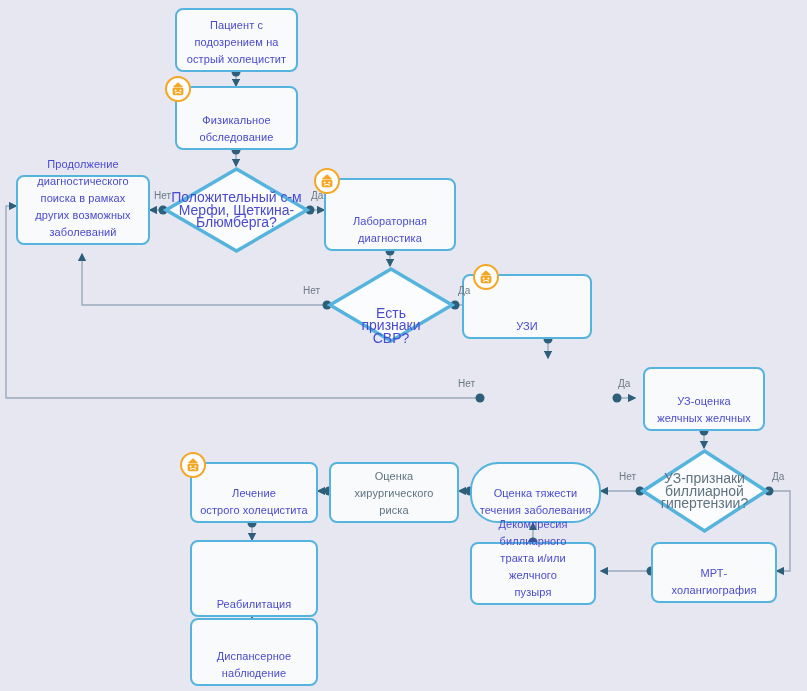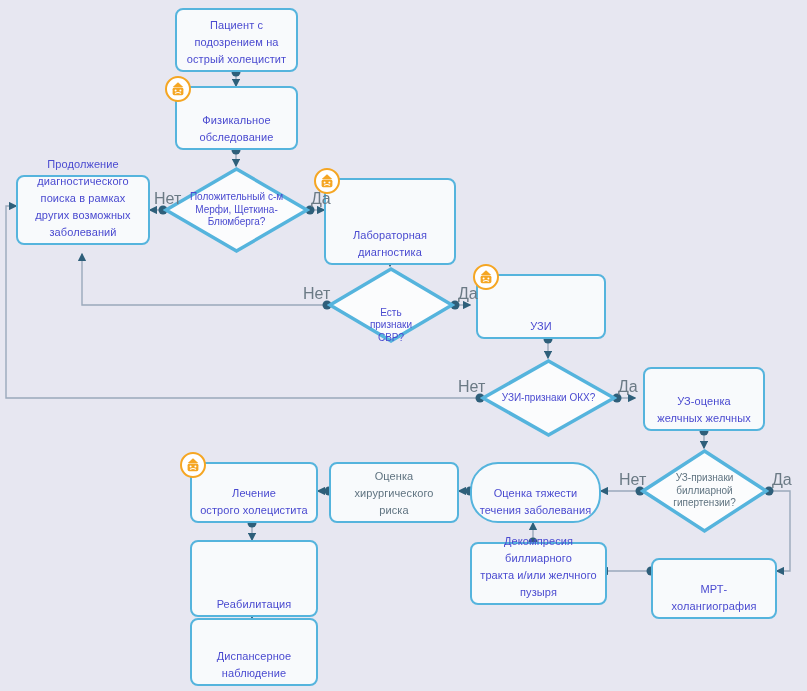--- a/index.html
+++ b/index.html
@@ -50,31 +50,31 @@
   }
   .diamond svg {
     position: absolute;
     left: 0; top: 0;
     width: 100%; height: 100%;
   }
   .diamond .node-text {
     position: relative;
     text-align: center;
     color: #4a4ad0;
-    font-size: 10px;
+    font-size: 14px;
     line-height: 12.5px;
     white-space: pre-line;
     padding: 0 6px;
     z-index: 2;
   }
   .diamond.muted .node-text { color: #5f7380; }
 
   .edge-label {
     position: absolute;
-    font-size: 16px;
+    font-size: 10px;
     color: #6b7a85;
     z-index: 4;
     white-space: nowrap;
   }
 
   .badge {
     position: absolute;
     width: 26px;
     height: 26px;
     border-radius: 50%;
@@ -174,26 +174,26 @@
   </div>
 
   <div class="node" style="left:16px; top:175px; width:134px; height:70px;">
     <span class="node-text">Продолжение
 диагностического
 поиска в рамках
 других возможных
 заболеваний</span>
   </div>
 
-  <div class="node" style="left:324px; top:178px; width:132px; height:87px;">
+  <div class="node" style="left:324px; top:178px; width:132px; height:73px;">
     <span class="node-text">Лабораторная
 диагностика</span>
   </div>
 
-  <div class="node" style="left:476px; top:274px; width:130px; height:65px;">
+  <div class="node" style="left:462px; top:274px; width:130px; height:65px;">
     <span class="node-text">УЗИ</span>
   </div>
 
   <div class="node" style="left:643px; top:367px; width:122px; height:64px;">
     <span class="node-text">УЗ-оценка
 желчных желчных</span>
   </div>
 
   <div class="node" style="left:190px; top:462px; width:128px; height:61px;">
     <span class="node-text">Лечение
@@ -208,28 +208,28 @@
 
   <div class="node" style="left:470px; top:462px; width:131px; height:61px;border-radius:28px;">
     <span class="node-text">Оценка тяжести
 течения заболевания</span>
   </div>
 
   <div class="node" style="left:190px; top:540px; width:128px; height:77px;">
     <span class="node-text">Реабилитация</span>
   </div>
 
-  <div class="node" style="left:470px; top:542px; width:137px; height:63px;">
+  <div class="node" style="left:470px; top:542px; width:126px; height:63px;">
     <span class="node-text">Декомпресия
 биллиарного
 тракта и/или желчного
 пузыря</span>
   </div>
 
-  <div class="node" style="left:651px; top:558px; width:126px; height:61px;">
+  <div class="node" style="left:651px; top:542px; width:126px; height:61px;">
     <span class="node-text">МРТ-холангиография</span>
   </div>
 
   <div class="node" style="left:190px; top:618px; width:128px; height:68px;">
     <span class="node-text">Диспансерное
 наблюдение</span>
   </div>
 
   <div class="diamond" style="left:163px; top:166px; width:147px; height:88px;">
     <svg viewBox="0 0 147 88" preserveAspectRatio="none">
@@ -242,26 +242,20 @@
 
   <div class="diamond" style="left:327px; top:266px; width:128px; height:78px;align-items:flex-end;">
     <svg viewBox="0 0 128 78" preserveAspectRatio="none">
       <polygon points="64,3 125,39 64,75 3,39" fill="#fbfcfd" stroke="#55b4dd" stroke-width="3.5"></polygon>
     </svg>
     <span class="node-text">Есть
 признаки
 СВР?</span>
   </div>
 
-  <div class="diamond" style="left:480px; top:358px; width:137px; height:80px;">
-    <svg viewBox="0 0 137 80" preserveAspectRatio="none">
-      <polygon points="68.5,3 134,40 68.5,77 3,40" fill="#fbfcfd" stroke="#55b4dd" stroke-width="3.5"></polygon>
-    </svg>
-    <span class="node-text">УЗИ-признаки ОКХ?</span>
-  </div>
 
   <div class="diamond muted" style="left:640px; top:448px; width:129px; height:86px;">
     <svg viewBox="0 0 129 86" preserveAspectRatio="none">
       <polygon points="64.5,3 126,43 64.5,83 3,43" fill="#fbfcfd" stroke="#55b4dd" stroke-width="3.5"></polygon>
     </svg>
     <span class="node-text">УЗ-признаки
 биллиарной
 гипертензии?</span>
   </div>
 

